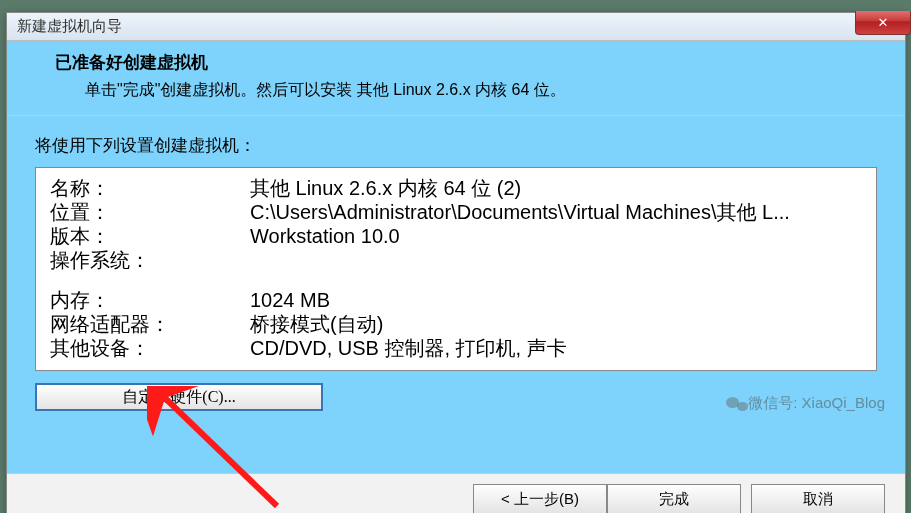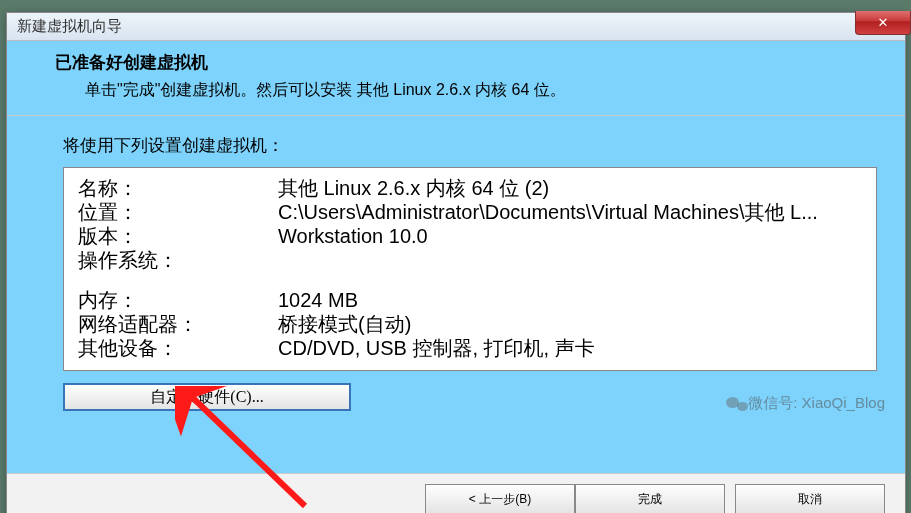--- a/index.html
+++ b/index.html
@@ -72,21 +72,20 @@
       font-size: 16px;
       color: #000;
       padding-left: 48px;
     }
     .content-area {
       flex: 1;
       padding: 18px 28px 10px 28px;
       font-size: 16px;
       color: #000;
       position: relative;
-      margin-left: 28px;
     }
     .intro-line { margin-bottom: 10px; font-size: 17px; }
     .summary-box {
       border: 1px solid #888;
       padding: 8px 14px 10px 14px;
       background: #fff;
     }
     .summary-row {
       display: flex;
       line-height: 24px;
@@ -113,25 +112,25 @@
     }
     .button-bar {
       border-top: 1px solid #ccc;
       padding: 10px 20px 10px 10px;
       display: flex;
       justify-content: flex-end;
       gap: 10px;
       background: #f2f2f2;
     }
     .dlg-btn {
-      width: 150px;
+      width: 134px;
       height: 30px;
       border: 1px solid #888;
       background: linear-gradient(#fefefe, #e4e4e4);
-      font-size: 12px;
+      font-size: 15px;
       cursor: pointer;
       font-family: inherit;
     }
     .dlg-btn.adjacent { margin-right: -10px; }
     .watermark {
       position: absolute;
       right: 20px;
       bottom: 60px;
       display: flex;
       align-items: center;

